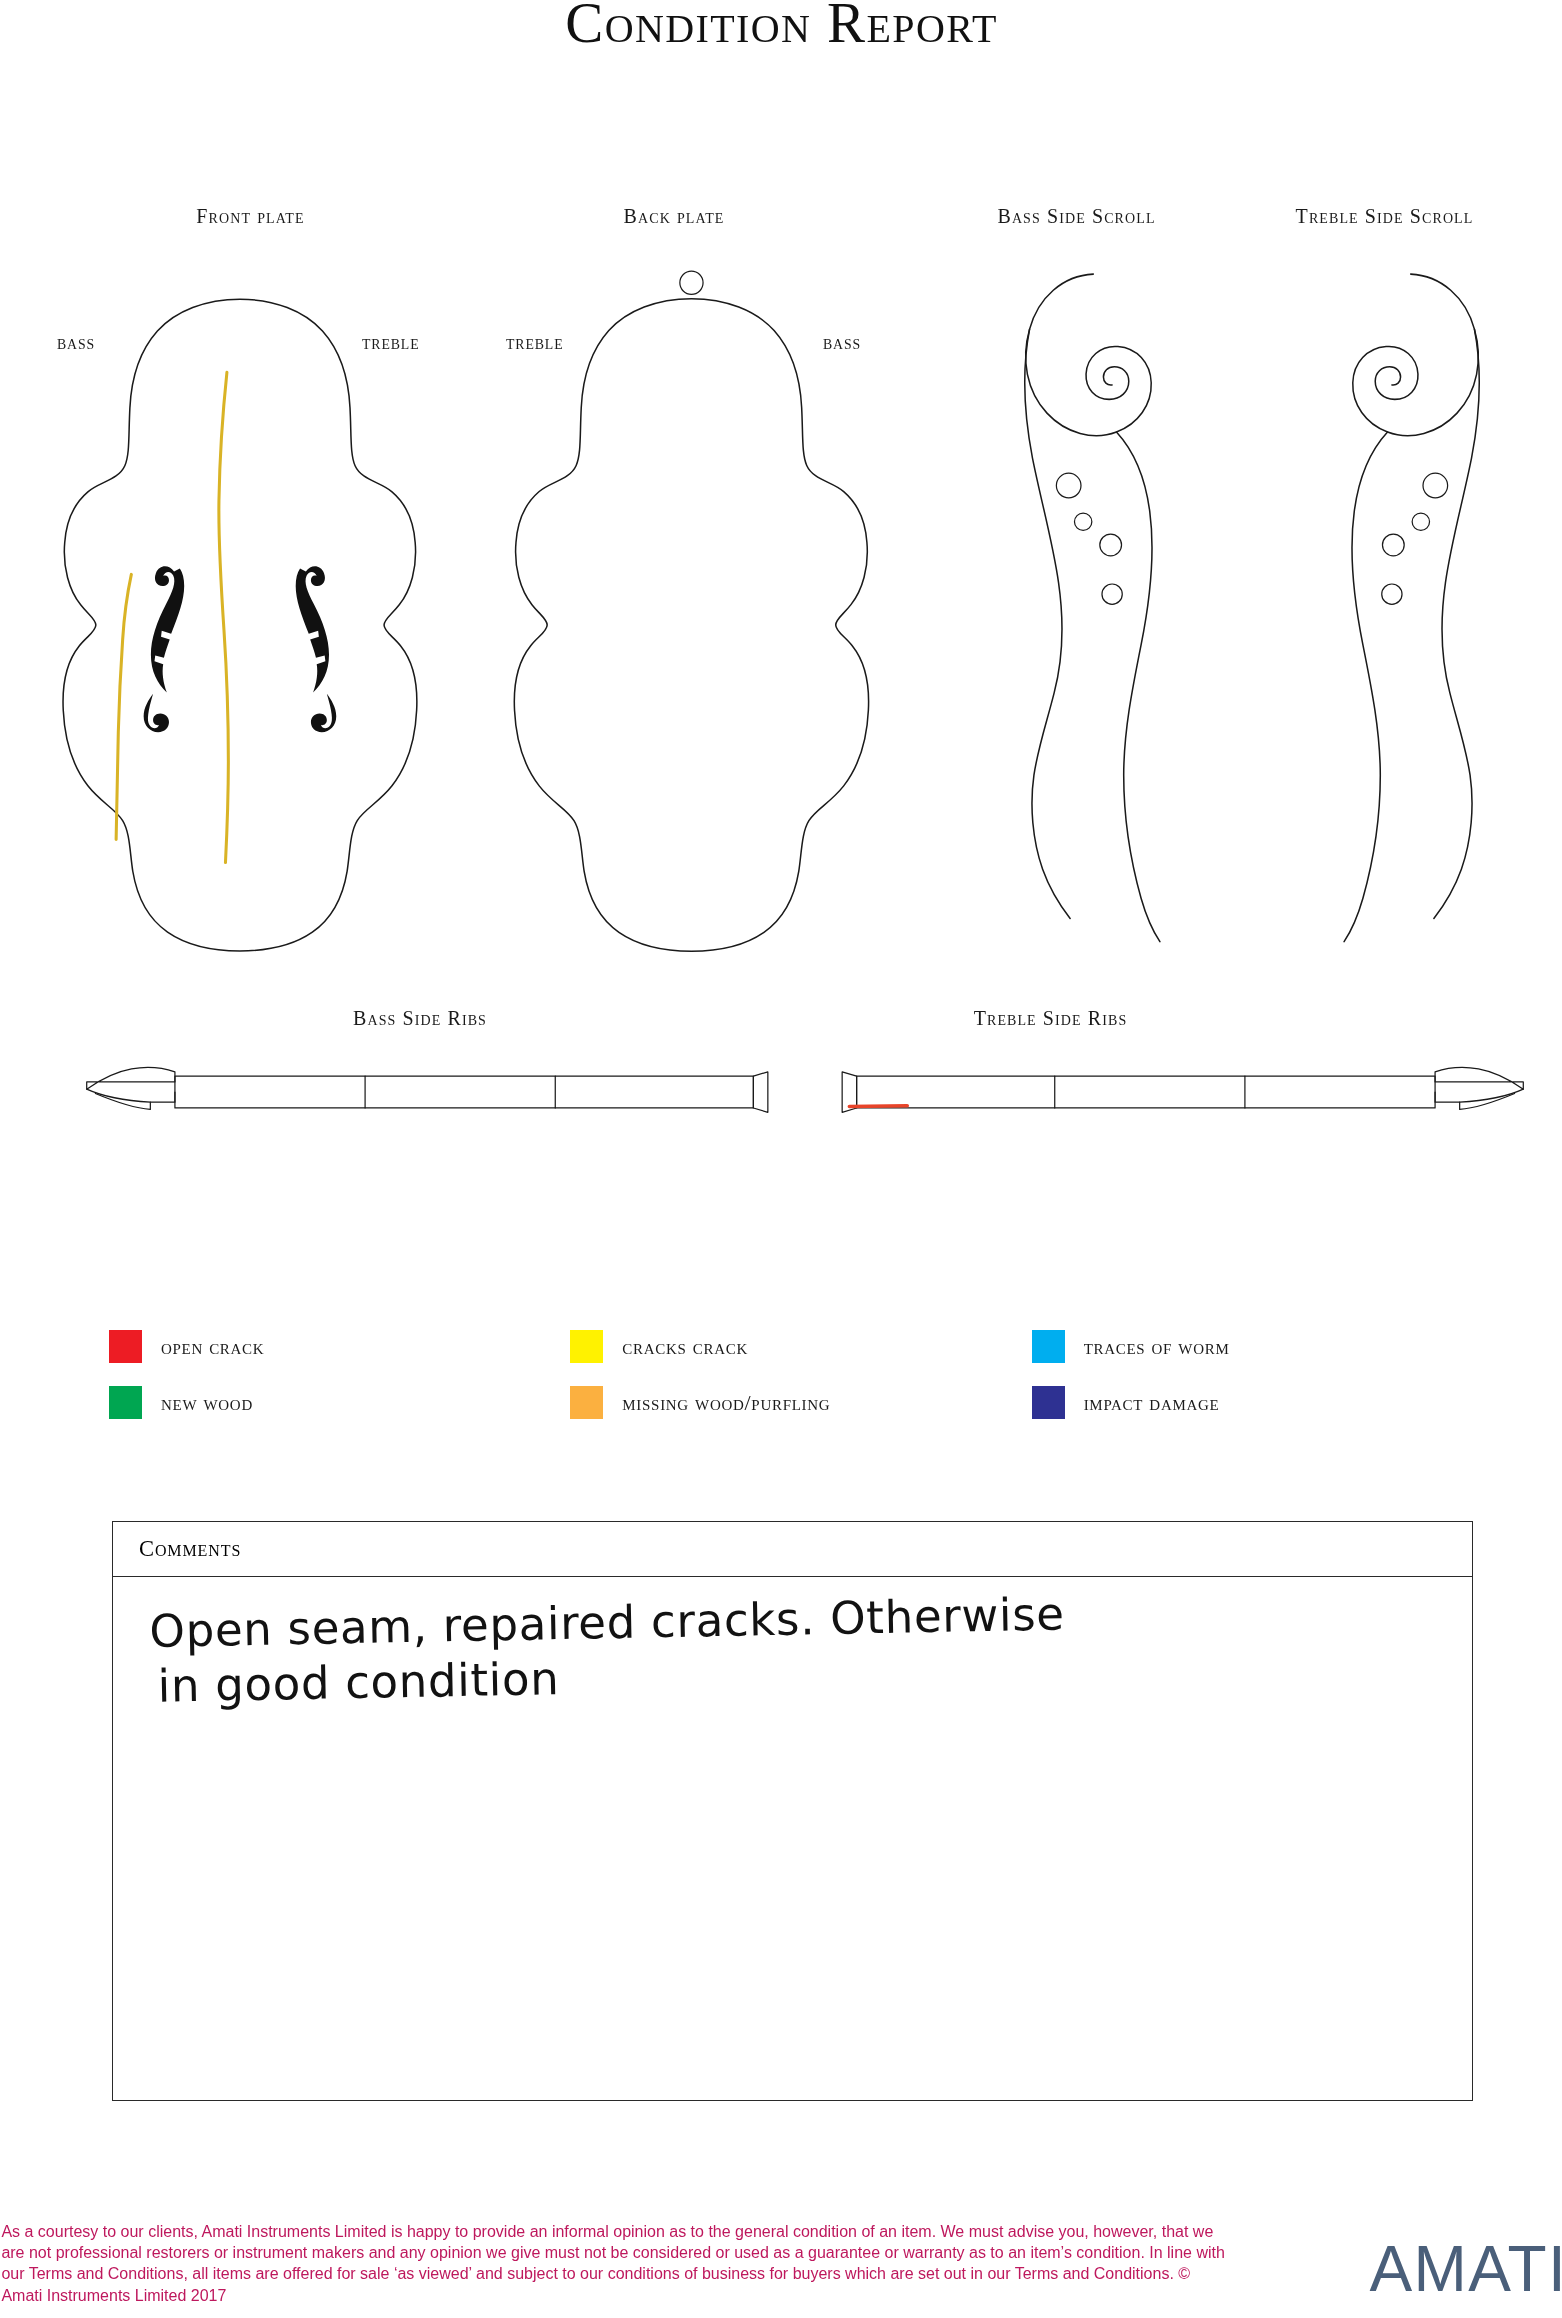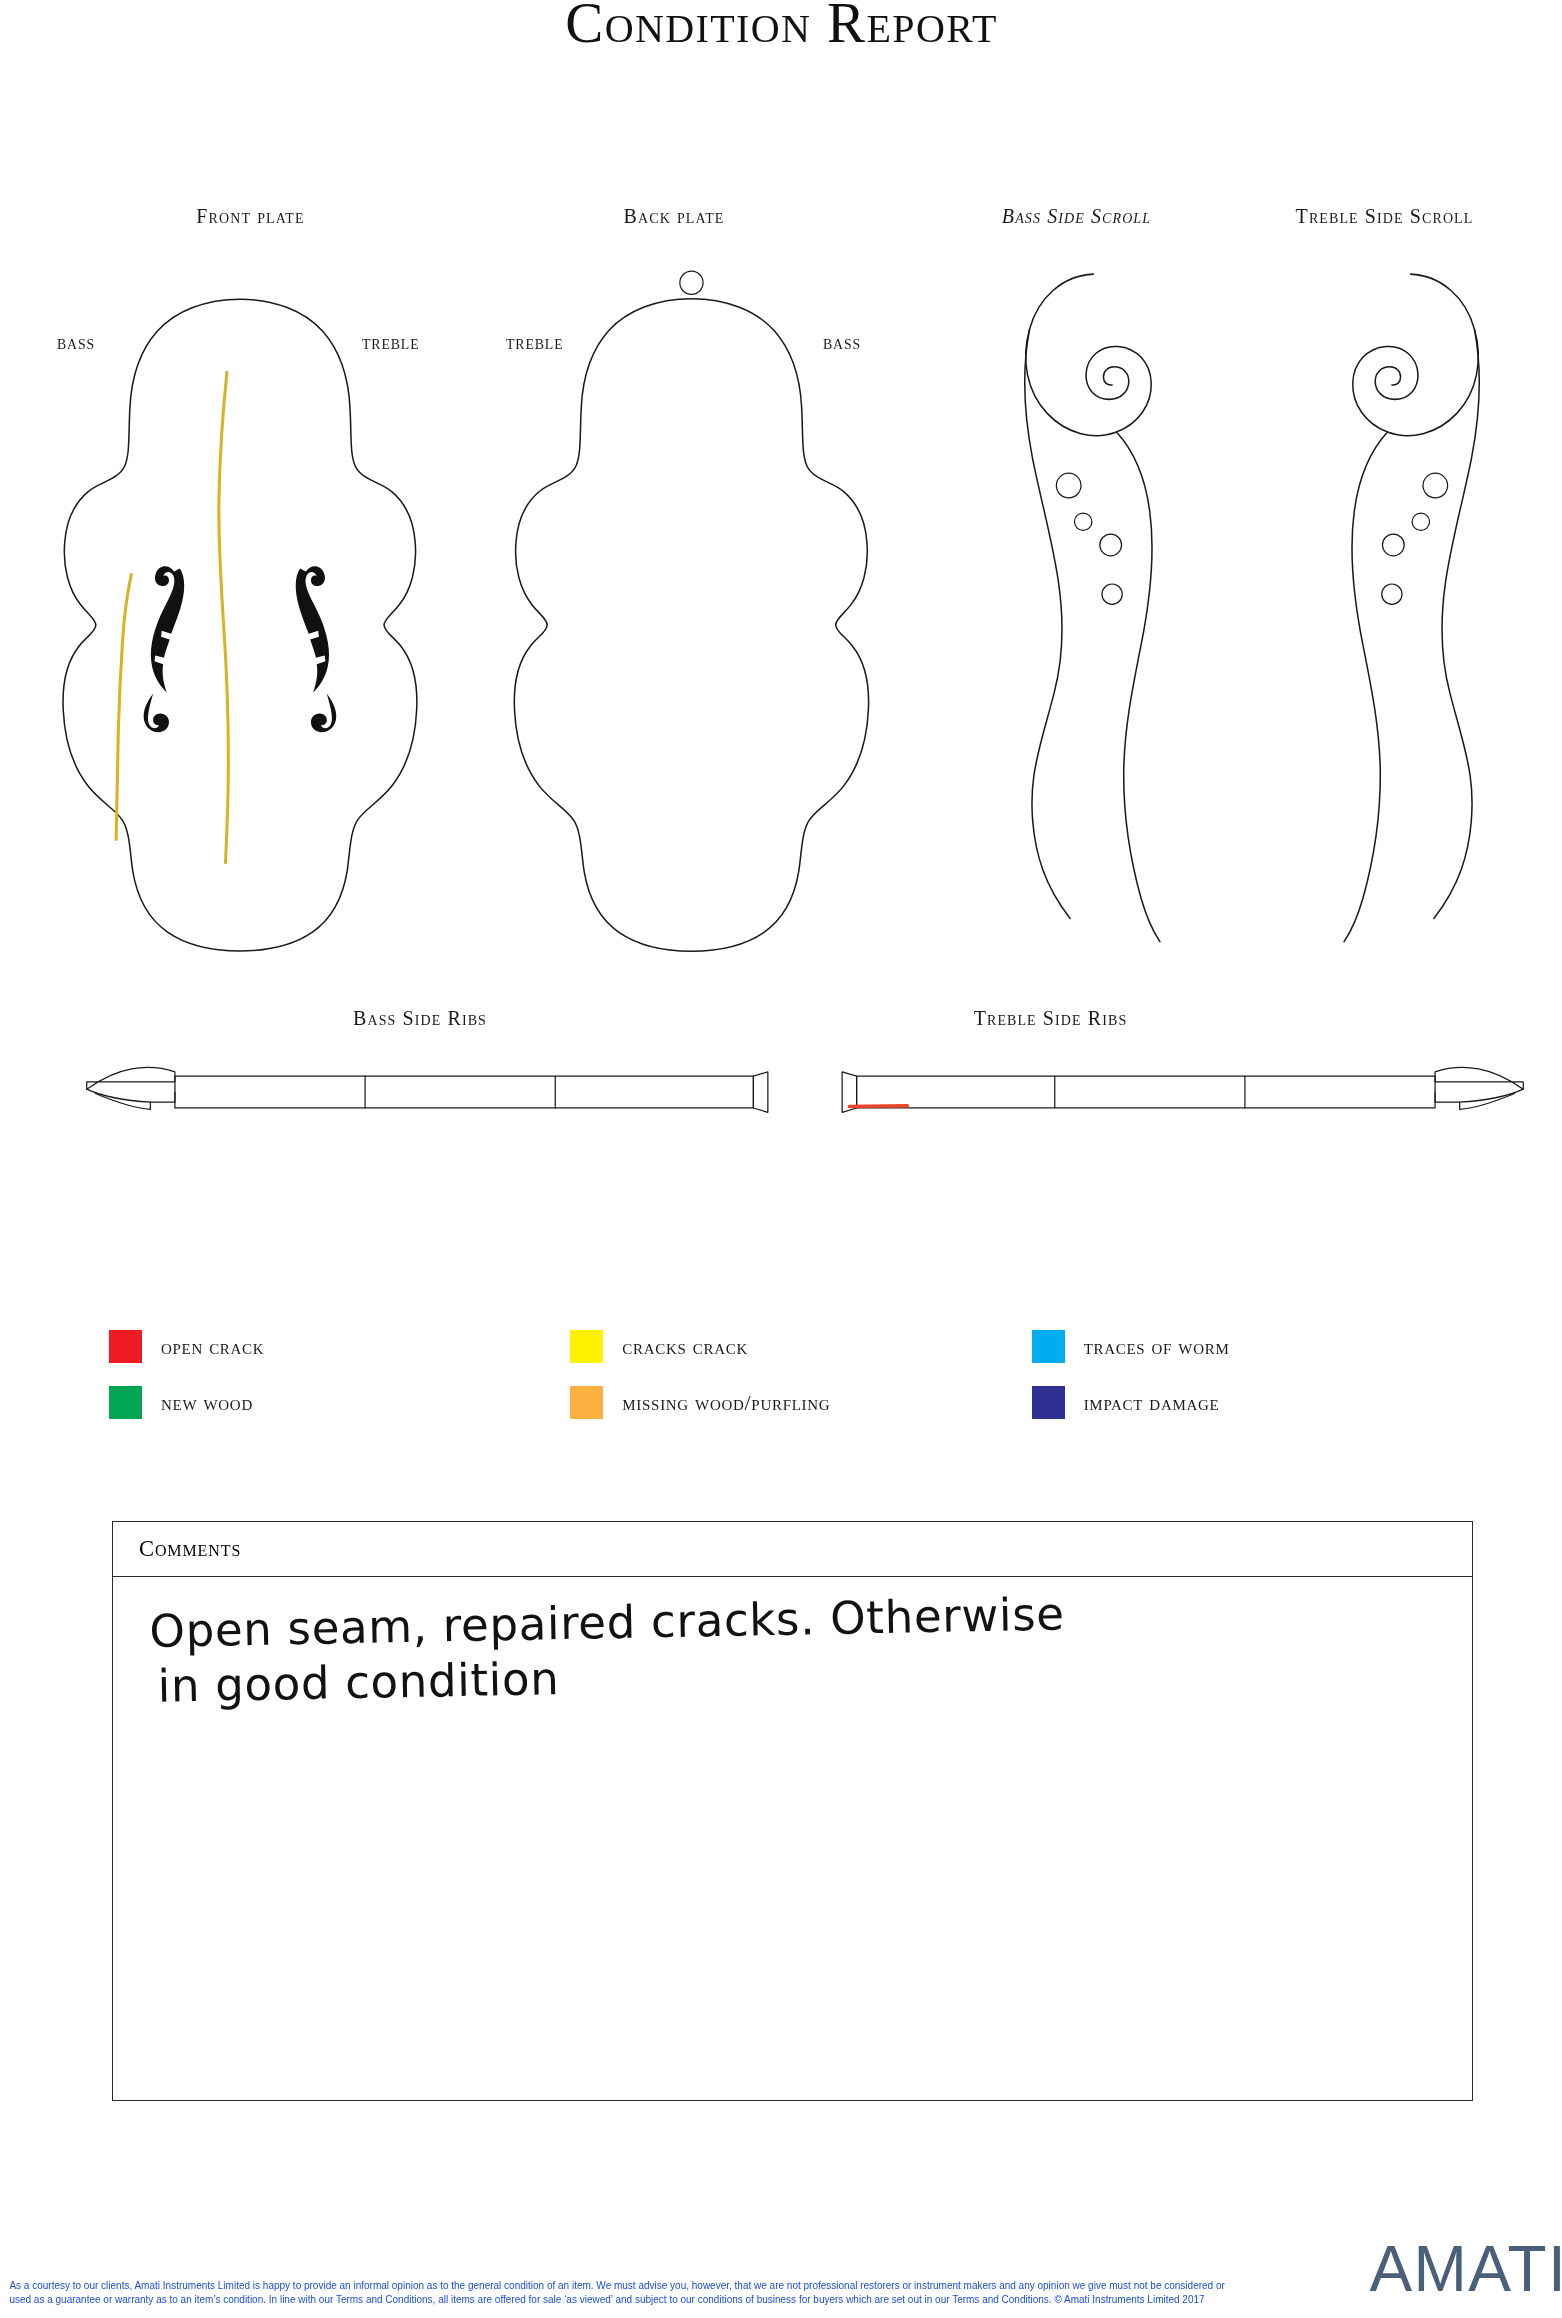--- a/index.html
+++ b/index.html
@@ -157,28 +157,28 @@
     color: #121212;
     transform: rotate(-1.1deg);
     transform-origin: left top;
     letter-spacing: 0.7px;
   }
   .hw-line2 { padding-left: 7.2px; display: block; }
 
   
   .footer {
     position: absolute;
-    left: 8px;
+    left: 0;
     bottom: 13px;
     width: 1232px;
     padding-left: 1.4px;
     font-family: "Liberation Sans", sans-serif;
-    font-size: 10px;
+    font-size: 16px;
     line-height: 1.33;
-    color: #1d4ed8;
+    color: #be185d;
   }
   .logo {
     position: absolute;
     right: -4.3px;
     bottom: 13px;
     font-family: "Liberation Sans", sans-serif;
     font-size: 64px;
     letter-spacing: 1.4px;
     color: #4a5f7a;
     font-weight: 400;
@@ -322,21 +322,21 @@
         C 481 494 492 487 502 474
         C 518 454 527 422 524 388
         C 522 360 512 335 492 318
         C 476 304 450 302 441 282
         C 434 266 436 240 434 202
         C 432 162 421 124 396 96
         C 371 68 329 52 282 52 Z"></path>
     </svg>
   </div>
 
-  <div class="diag-label" style="left:935px; top:205px; width:283px;font-style:italic;">Bass Side Scroll</div>
+  <div class="diag-label" style="left:935px; top:205px; width:283px;">Bass Side Scroll</div>
   <div class="svg-holder" style="left:1018px; top:268px;">
     <svg width="181" height="674" viewBox="0 0 250 930">
       <path class="ln" d="M104 8
         C 62 10 28 40 16 84
         C 4 126 12 170 40 200
         C 66 228 104 238 136 226
         C 166 215 185 188 184 158
         C 183 130 164 110 138 108
         C 114 106 95 123 94 146
         C 93 166 107 181 126 181

